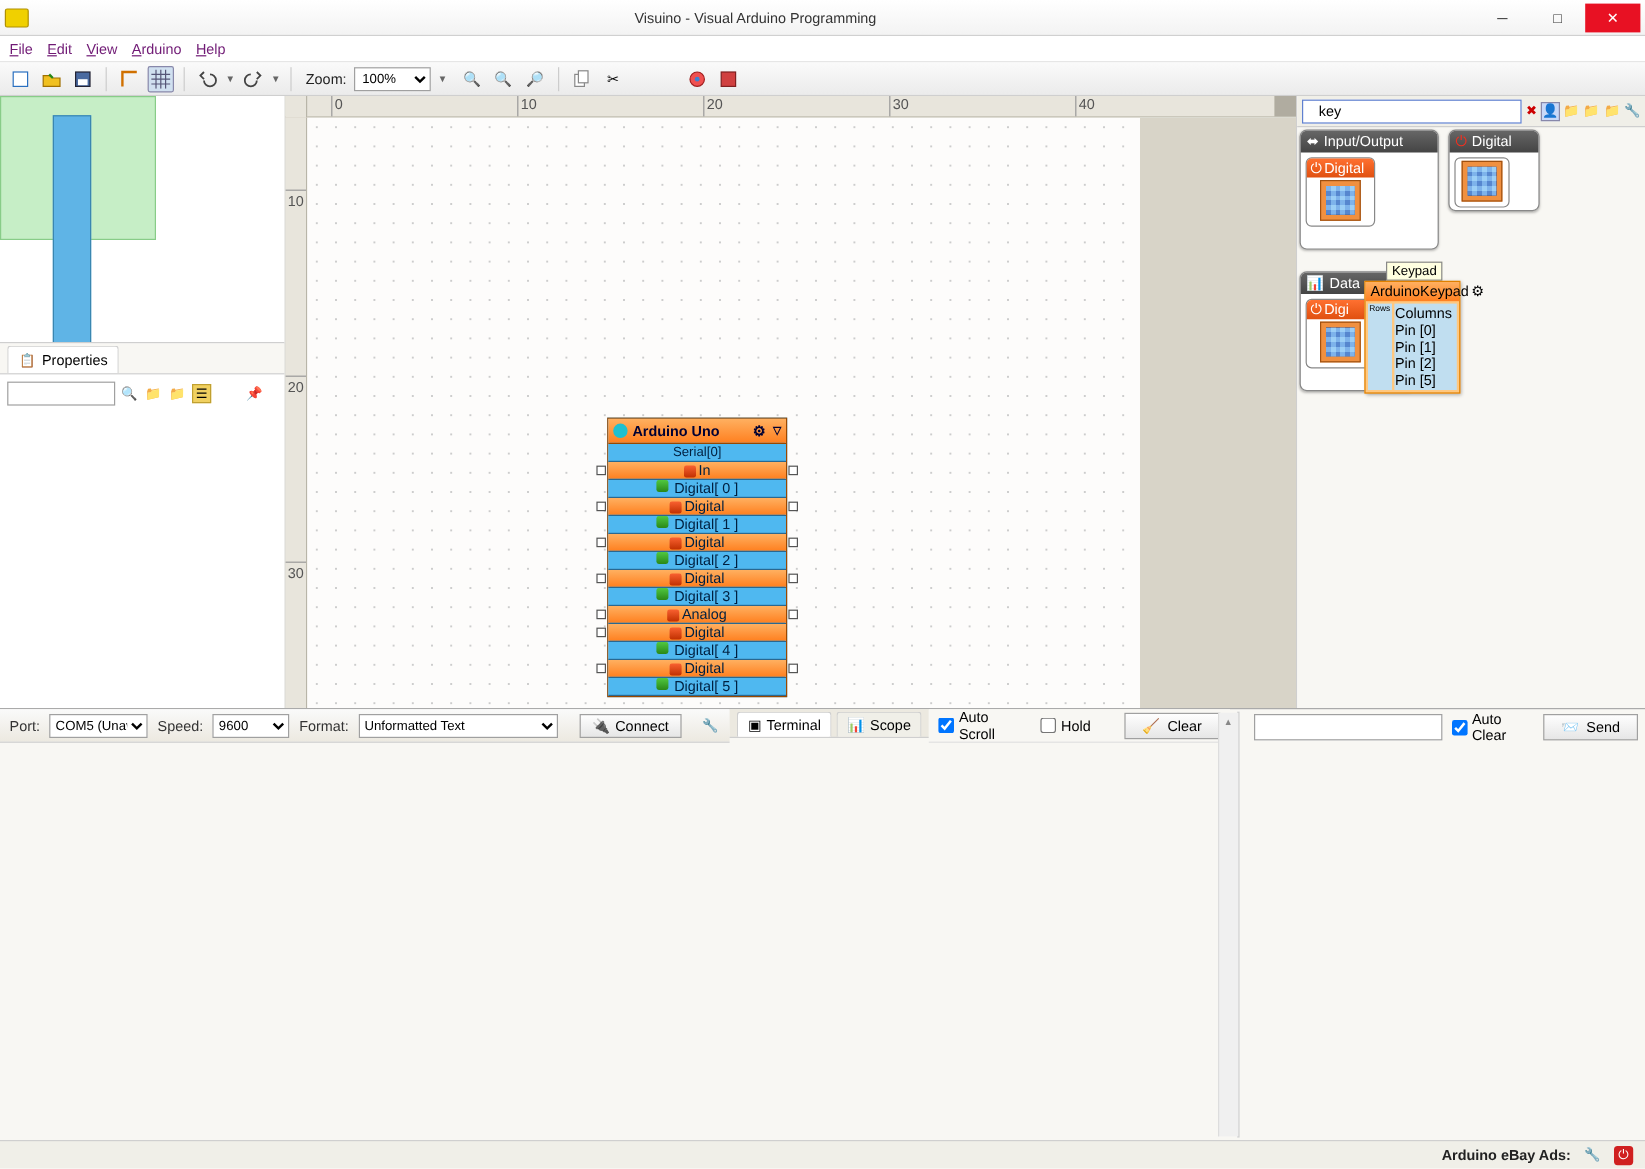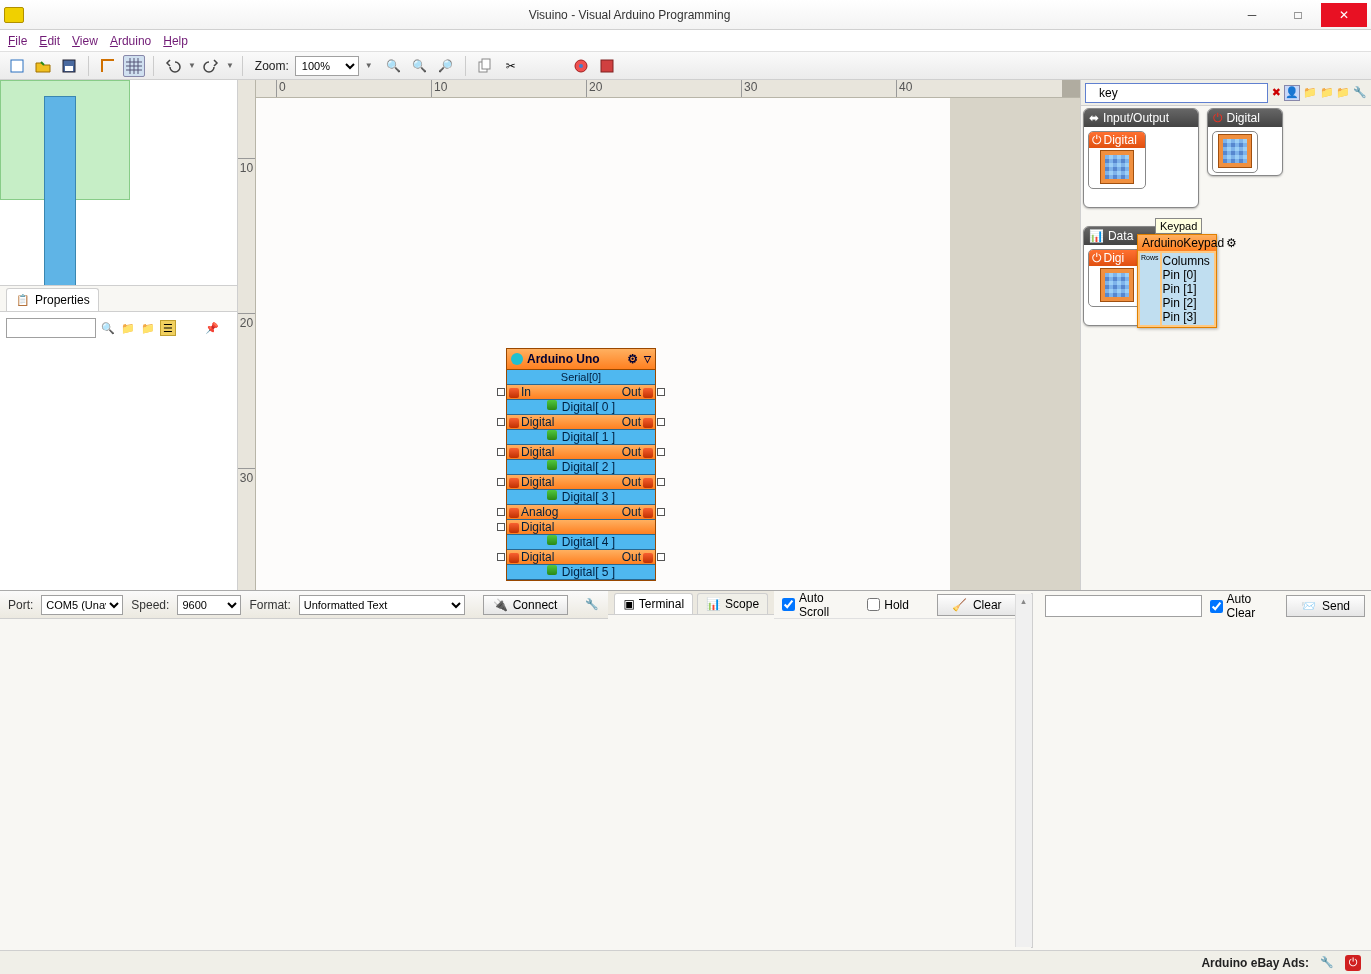--- a/index.html
+++ b/index.html
@@ -56,21 +56,21 @@
 }
 .canvas .rightedge { position:absolute; right:0; top:0; bottom:0; width:130px; background:#d8d4c8; }
 
 
 .comp { position:absolute; left:250px; top:250px; width:150px; border:1px solid #9a4800; background:#4fb8f0; box-shadow:0 0 0 1px #fff inset; }
 .comp-header { background:linear-gradient(#ffb060,#ff8020); color:#003; font-weight:bold; padding:3px 4px; display:flex; align-items:center; gap:4px; border-bottom:1px solid #9a4800; }
 .comp-header .gear { margin-left:auto; }
 .comp-header .arrow { margin-left:2px; }
 .comp-sub { background:#4fb8f0; text-align:center; padding:1px 0; font-size:11px; color:#002040; border-bottom:1px solid #2a6890; }
 .comp-row { display:flex; height:15px; align-items:center; background:#4fb8f0; border-bottom:1px solid #2a6890; font-size:10px; color:#002040; padding:0 2px; position:relative; }
-.comp-row.orange { background:linear-gradient(#ffb060,#ff8020); color:#002040; }
+.comp-row.orange { background:linear-gradient(#ffb060,#ff8020); color:#002040;flex-direction:column; }
 .comp-row .l { flex:1; text-align:left; }
 .comp-row .center-text { flex:1; text-align:center; display:flex; justify-content:center; gap:3px; }
 .comp-row .r { flex:1; text-align:right; }
 .comp-row .nub { position:absolute; width:8px; height:8px; background:#fff; border:1px solid #555; top:3px; }
 .comp-row .nub.left { left:-10px; }
 .comp-row .nub.right { right:-10px; }
 .port-icon { width:10px; height:10px; background:linear-gradient(#f86030,#c03000); border-radius:2px; display:inline-block; margin-right:2px; vertical-align:middle; }
 .port-icon.grn { background:linear-gradient(#50c840,#2a8818); }
 
 
@@ -395,21 +395,21 @@
             <span>ArduinoKeypad</span>
             <span style="margin-left:auto">⚙</span>
           </div>
         <div class="body">
           <div class="col">Rows</div>
           <div class="col" style="flex:1">
             <div>Columns</div>
             <div>Pin [0]</div>
             <div>Pin [1]</div>
             <div>Pin [2]</div>
-            <div>Pin [3]</div>
+            <div>Pin [5]</div>
           </div>
         </div>
       </div>
     </div>
   </div>
 
 </div>
 
 <div class="bottom">
   <div class="spacer-top"></div>

